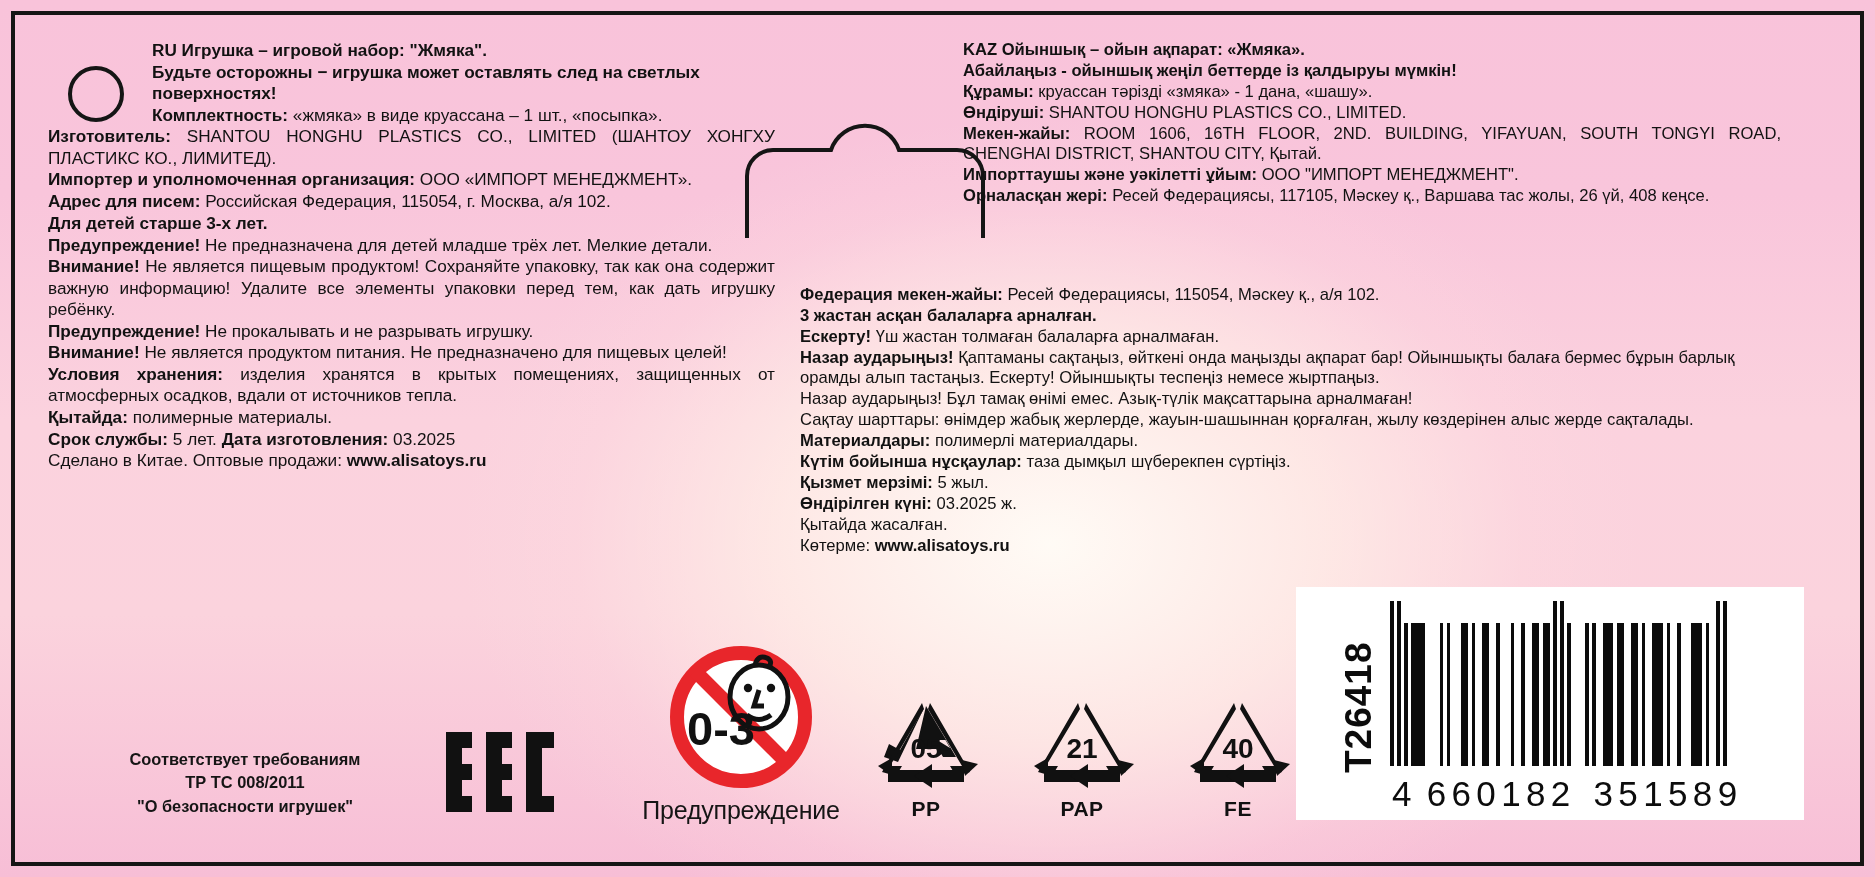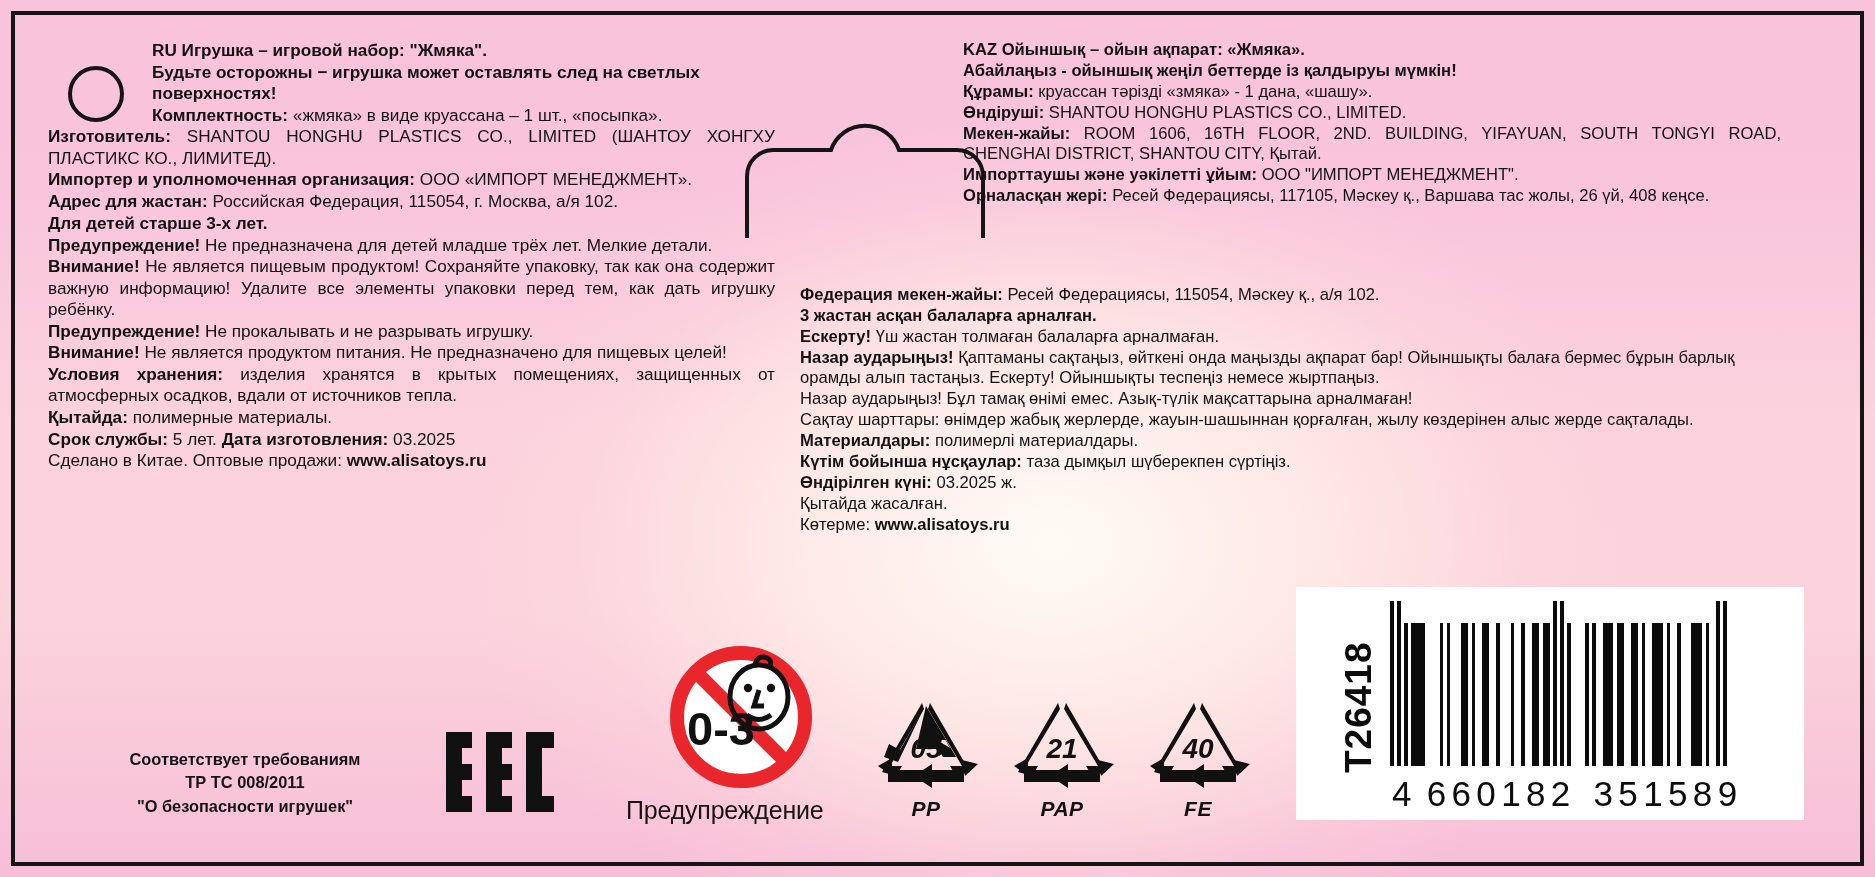--- a/index.html
+++ b/index.html
@@ -72,29 +72,30 @@
     font-weight:bold;
     color:#151515;
     line-height:1.42;
   }
 
   .age-warn{
     position:absolute;left:626px;top:645px;
     width:230px;
   }
   .age-warn .caption{
+    text-align:center;
     font-size:25px;
     color:#151515;
     margin-top:2px;
     letter-spacing:-0.2px;
   }
 
   .recy-row{
     position:absolute;left:872px;top:700px;
-    display:flex;gap:28px;font-style:italic;
+    display:flex;gap:48px;
   }
   .recy{ width:108px; text-align:center; }
   .recy .code{
     font-size:21px;font-weight:bold;color:#111;
     margin-top:1px;letter-spacing:0.5px;
   }
 
   
   .barcode-box{
     position:absolute;left:1296px;top:587px;
@@ -140,21 +141,21 @@
 
     <div class="ru-head">
       <p class="p"><b>RU Игрушка – игровой набор: "Жмяка".</b></p>
       <p class="p"><b>Будьте осторожны − игрушка может оставлять след на светлых поверхностях!</b></p>
       <p class="p just-force"><b>Комплектность:</b> <span>«жмяка» в виде круассана – 1 шт., «посыпка».</span></p>
     </div>
 
     <div class="ru-rest">
       <p class="p just-force"><b>Изготовитель:</b> <span>SHANTOU HONGHU PLASTICS CO., LIMITED (ШАНТОУ ХОНГХУ ПЛАСТИКС КО., ЛИМИТЕД).</span></p>
       <p class="p"><b>Импортер и уполномоченная организация:</b> <span>ООО «ИМПОРТ МЕНЕДЖМЕНТ».</span></p>
-      <p class="p"><b>Адрес для жастан:</b> <span>Российская Федерация, 115054, г. Москва, а/я 102.</span></p>
+      <p class="p"><b>Адрес для писем:</b> <span>Российская Федерация, 115054, г. Москва, а/я 102.</span></p>
       <p class="p"><b>Для детей старше 3-х лет.</b></p>
       <p class="p"><b>Предупреждение!</b> <span>Не предназначена для детей младше трёх лет. Мелкие детали.</span></p>
       <p class="p just-force"><b>Внимание!</b> <span>Не является пищевым продуктом! Сохраняйте упаковку, так как она содержит важную информацию! Удалите все элементы упаковки перед тем, как дать игрушку ребёнку.</span></p>
       <p class="p"><b>Предупреждение!</b> <span>Не прокалывать и не разрывать игрушку.</span></p>
       <p class="p"><b>Внимание!</b> <span>Не является продуктом питания. Не предназначено для пищевых целей!</span></p>
       <p class="p just-force"><b>Условия хранения:</b> <span>изделия хранятся в крытых помещениях, защищенных от атмосферных осадков, вдали от источников тепла.</span></p>
       <p class="p"><b>Қытайда:</b> <span>полимерные материалы.</span></p>
       <p class="p"><b>Срок службы:</b> <span>5 лет.</span> <b>Дата изготовления:</b> <span>03.2025</span></p>
       <p class="p"><span>Сделано в Китае. Оптовые продажи:</span> <b>www.alisatoys.ru</b></p>
     </div>
@@ -173,20 +174,21 @@
 
     <div class="kaz-tail">
       <p class="p"><b>Федерация мекен-жайы:</b> <span>Ресей Федерациясы, 115054, Мәскеу қ., а/я 102.</span></p>
       <p class="p"><b>3 жастан асқан балаларға арналған.</b></p>
       <p class="p"><b>Ескерту!</b> <span>Үш жастан толмаған балаларға арналмаған.</span></p>
       <p class="p"><b>Назар аударыңыз!</b> <span>Қаптаманы сақтаңыз, өйткені онда маңызды ақпарат бар! Ойыншықты балаға бермес бұрын барлық орамды алып тастаңыз. Ескерту! Ойыншықты теспеңіз немесе жыртпаңыз.</span></p>
       <p class="p"><span>Назар аударыңыз! Бұл тамақ өнімі емес. Азық-түлік мақсаттарына арналмаған!</span></p>
       <p class="p"><span>Сақтау шарттары: өнімдер жабық жерлерде, жауын-шашыннан қорғалған, жылу көздерінен алыс жерде сақталады.</span></p>
       <p class="p"><b>Материалдары:</b> <span>полимерлі материалдары.</span></p>
       <p class="p"><b>Күтім бойынша нұсқаулар:</b> <span>таза дымқыл шүберекпен сүртіңіз.</span></p>
+      <p class="p"><b>Қызмет мерзімі:</b> <span>5 жыл.</span></p>
       <p class="p"><b>Өндірілген күні:</b> <span>03.2025 ж.</span></p>
       <p class="p"><span>Қытайда жасалған.</span></p>
       <p class="p"><span>Көтерме:</span> <b>www.alisatoys.ru</b></p>
     </div>
   </div>
 
   <div class="tr-ts">
     <div>Соответствует  требованиям</div>
     <div>ТР ТС 008/2011</div>
     <div>"О безопасности игрушек"</div>

